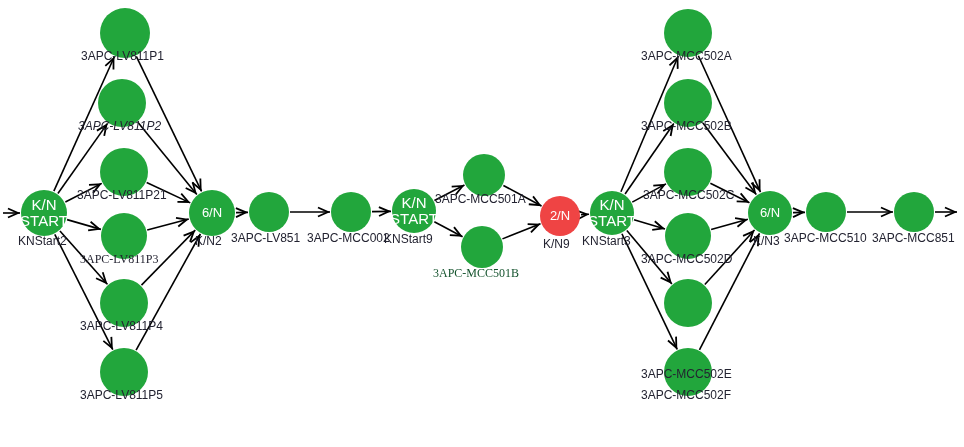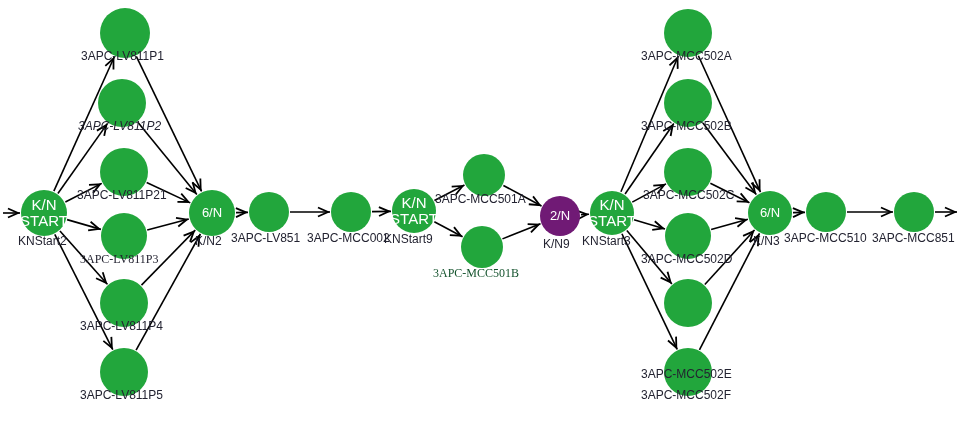--- a/index.html
+++ b/index.html
@@ -232,21 +232,21 @@
       <div class="node-label" style="left: 307px; top: 231px; color: rgb(35, 35, 49);">3APC-MCC002</div>
       <div class="node" style="left: 392px; top: 189px; width: 44px; height: 44px; background: rgb(34, 166, 60);">
         <span class="node-inner-text small">K/N
 START</span>
       </div>
       <div class="node-label" style="left: 384px; top: 232px; color: rgb(35, 35, 49);">KNStart9</div>
       <div class="node" style="left: 463px; top: 154px; width: 42px; height: 42px; background: rgb(34, 166, 60);"></div>
       <div class="node-label" style="left: 435px; top: 192px; color: rgb(35, 35, 49);">3APC-MCC501A</div>
       <div class="node" style="left: 461px; top: 226px; width: 42px; height: 42px; background: rgb(34, 166, 60);"></div>
       <div class="node-label" style="left: 433px; top: 266px; color: #14532d; font-family: Liberation Serif, serif;">3APC-MCC501B</div>
-      <div class="node" style="left: 540px; top: 196px; width: 40px; height: 40px; background: #701a75;">
+      <div class="node" style="left: 540px; top: 196px; width: 40px; height: 40px; background: #ef4444;">
         <span class="node-inner-text">2/N</span>
       </div>
       <div class="node-label" style="left: 543px; top: 237px; color: rgb(35, 35, 49);">K/N9</div>
       <div class="node" style="left: 590px; top: 191px; width: 44px; height: 44px; background: rgb(34, 166, 60);">
         <span class="node-inner-text small">K/N
 START</span>
       </div>
       <div class="node-label" style="left: 582px; top: 234px; color: rgb(35, 35, 49);">KNStart3</div>
       <div class="node" style="left: 664px; top: 9px; width: 48px; height: 48px; background: rgb(34, 166, 60);"></div>
       <div class="node-label" style="left: 641px; top: 49px; color: rgb(35, 35, 49);">3APC-MCC502A</div>

